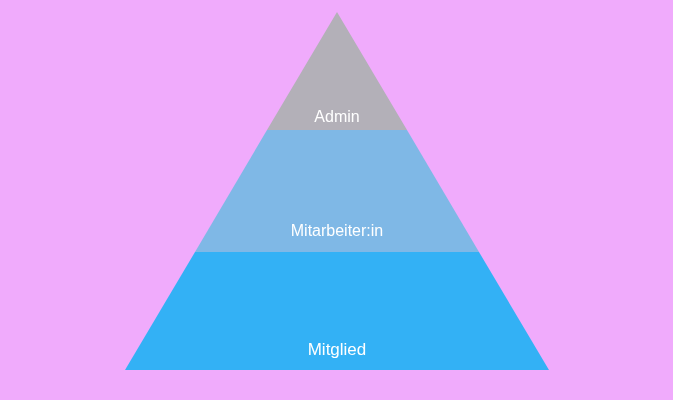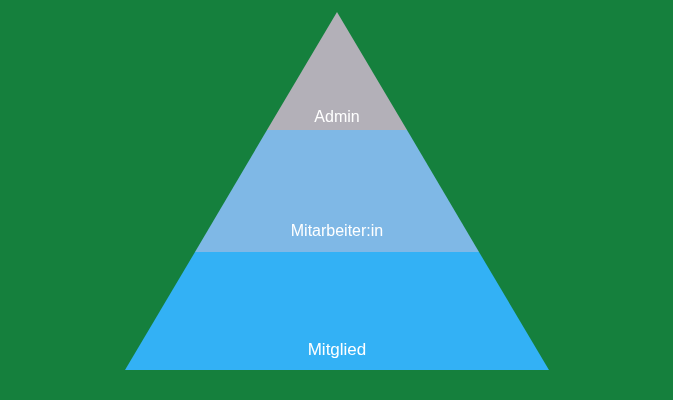--- a/index.html
+++ b/index.html
@@ -5,21 +5,21 @@
   html, body {
     margin: 0;
     padding: 0;
     background: #ffffff;
     font-family: "Liberation Sans", sans-serif;
   }
   .canvas {
     position: relative;
     width: 673px;
     height: 400px;
-    background: #15803d;
+    background: #f0abfc;
     overflow: hidden;
   }
   svg text {
     font-family: "Liberation Sans", sans-serif;
     font-size: 16px;
     fill: #ffffff;
     text-anchor: middle;
   }
   svg text.big {
     font-size: 17px;

